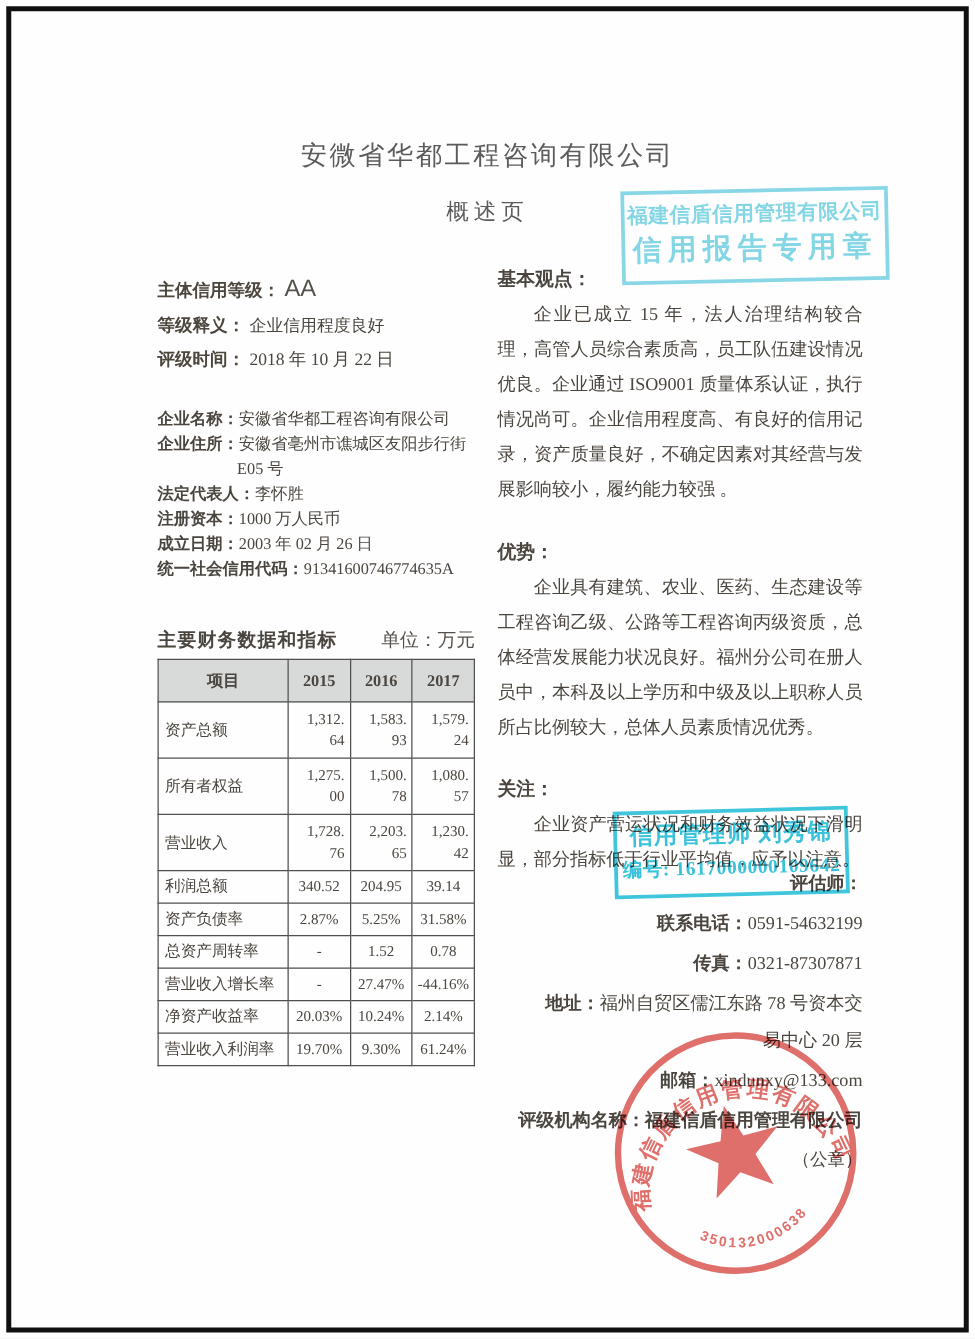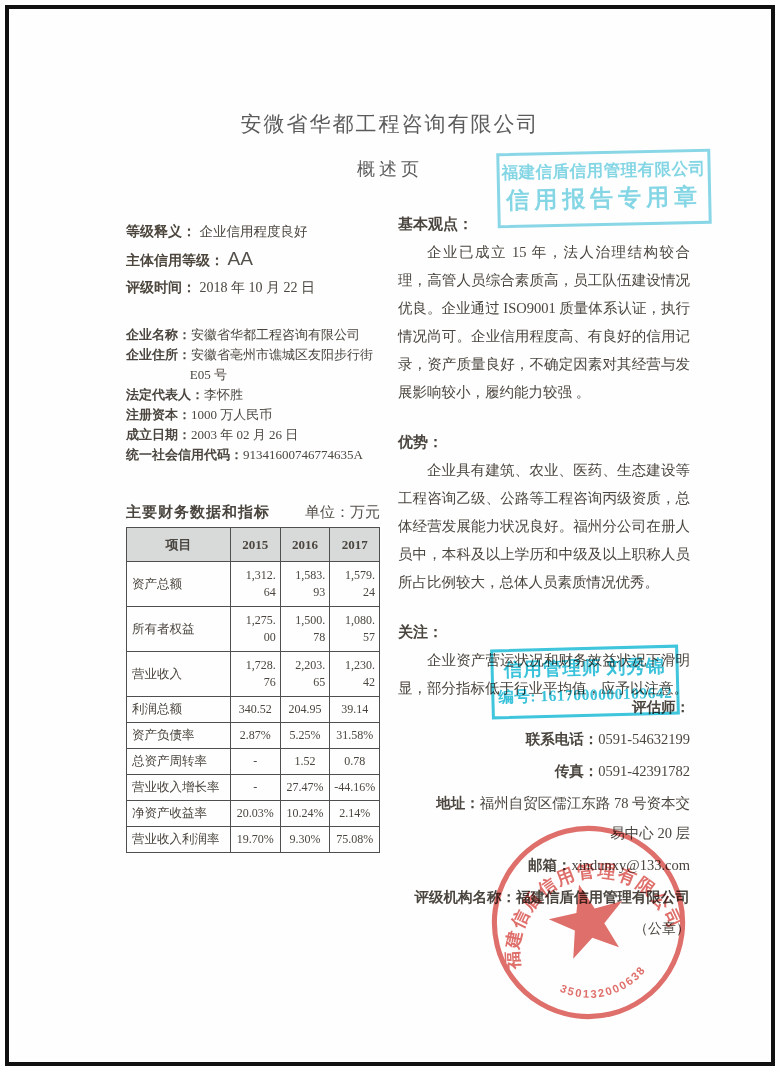--- a/index.html
+++ b/index.html
@@ -88,26 +88,26 @@
 
   <div class="stamp-blue stamp-report">
     <div class="l1">福建信盾信用管理有限公司</div>
     <div class="l2">信用报告专用章</div>
   </div>
 
   <div class="left-col">
 
     <div class="rating">
       <p>
+        <span class="lbl">主体信用等级：</span>
+        <span class="grade-val">AA</span>
+      </p>
+      <p>
         <span class="lbl">等级释义：</span>
         <span class="rel-val">企业信用程度良好</span>
-      </p>
-      <p>
-        <span class="lbl">主体信用等级：</span>
-        <span class="grade-val">AA</span>
       </p>
       <p>
         <span class="lbl">评级时间：</span>
         <span>2018 年 10 月 22 日</span>
       </p>
     </div>
 
     <div class="company">
         <p class="field-line"><span class="lbl">企业名称：</span>安徽省华都工程咨询有限公司</p>
         <p class="field-line"><span class="lbl">企业住所：</span>安徽省亳州市谯城区友阳步行街 E05 号</p>
@@ -183,21 +183,21 @@
             <tr>
               <td class="item">净资产收益率</td>
               <td class="num">20.03%</td>
               <td class="num">10.24%</td>
               <td class="num">2.14%</td>
             </tr>
             <tr>
               <td class="item">营业收入利润率</td>
               <td class="num">19.70%</td>
               <td class="num">9.30%</td>
-              <td class="num">75.08%</td>
+              <td class="num">61.24%</td>
             </tr>
           </tbody>
       </table>
     </div>
   </div>
 
   <div class="right-col">
 
     <div class="opinions">
       <p class="op-heading">基本观点：</p>
@@ -211,21 +211,21 @@
     </div>
 
     <div class="assessor-block">
       <p class="contact-line indent">
         <span class="lbl">评估师：</span>
       </p>
       <p class="contact-line indent">
         <span class="lbl">联系电话：</span><span>0591-54632199</span>
       </p>
       <p class="contact-line indent">
-        <span class="lbl">传真：</span><span>0591-42391782</span>
+        <span class="lbl">传真：</span><span>0321-87307871</span>
       </p>
       <p class="contact-line indent">
         <span class="lbl">地址：</span><span>福州自贸区儒江东路 78 号资本交易中心 20 层</span>
       </p>
       <p class="contact-line">
         <span class="lbl">邮箱：</span><span>xindunxy@133.com</span>
       </p>
       <p class="contact-line agency">
         <span class="lbl">评级机构名称：</span><span>福建信盾信用管理有限公司</span>
       </p>

